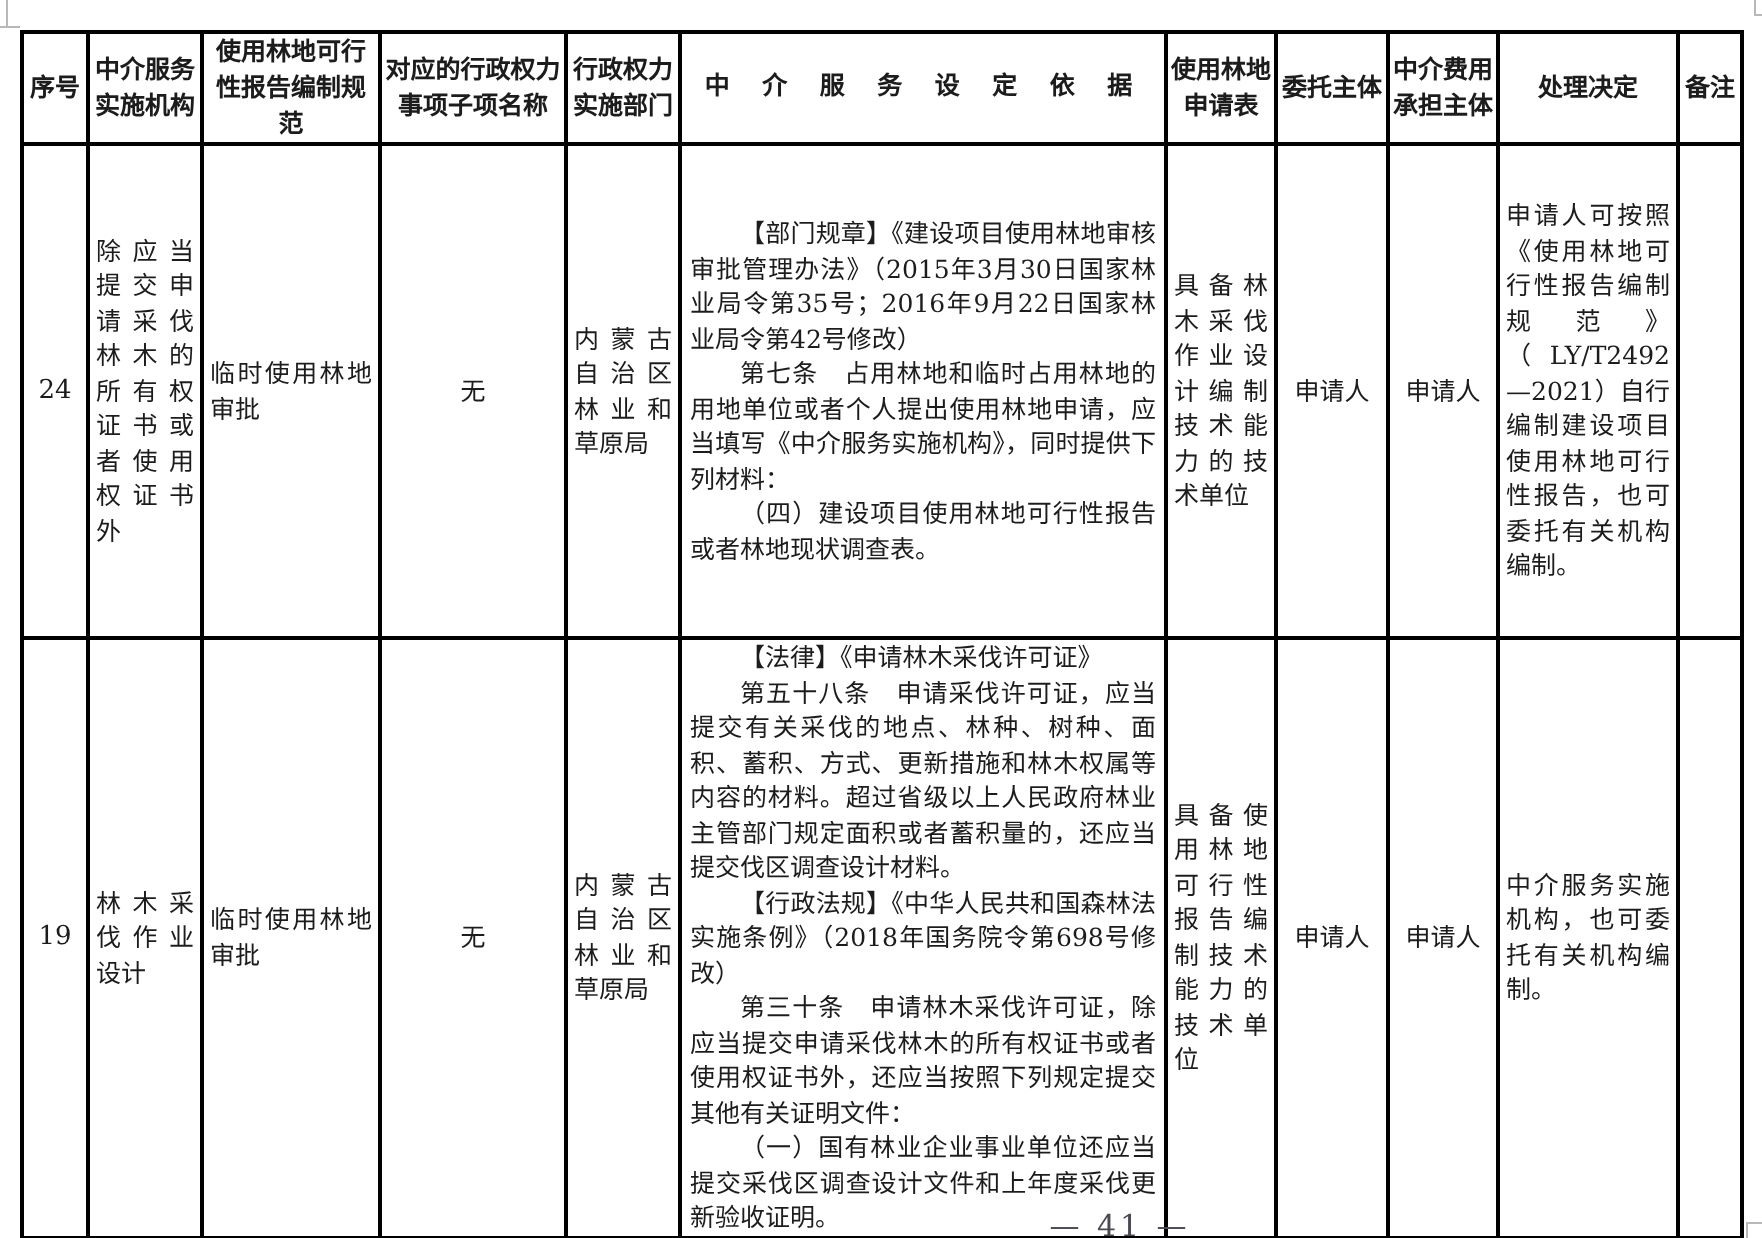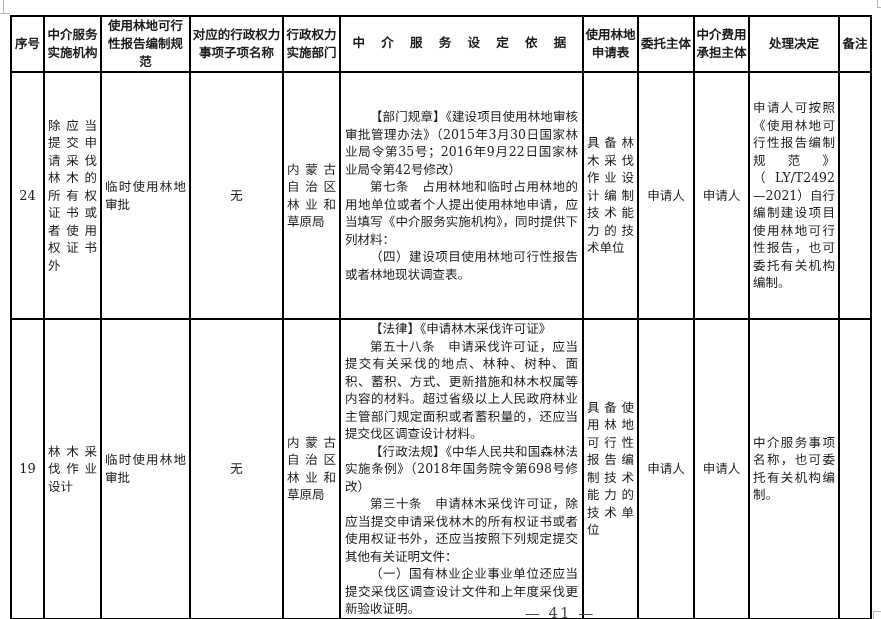--- a/index.html
+++ b/index.html
@@ -102,21 +102,21 @@
       <td class="basis">
         <p>【法律】《申请林木采伐许可证》</p>
         <p>第五十八条　申请采伐许可证，应当提交有关采伐的地点、林种、树种、面积、蓄积、方式、更新措施和林木权属等内容的材料。超过省级以上人民政府林业主管部门规定面积或者蓄积量的，还应当提交伐区调查设计材料。</p>
         <p>【行政法规】《中华人民共和国森林法实施条例》（2018年国务院令第698号修改）</p>
         <p>第三十条　申请林木采伐许可证，除应当提交申请采伐林木的所有权证书或者使用权证书外，还应当按照下列规定提交其他有关证明文件：</p>
         <p>（一）国有林业企业事业单位还应当提交采伐区调查设计文件和上年度采伐更新验收证明。</p>
       </td>
       <td class="jt">具备使用林地可行性报告编制技术能力的技术单位</td>
       <td class="center">申请人</td>
       <td class="center">申请人</td>
-      <td class="jt">中介服务事项名称，也可委托有关机构编制。</td>
+      <td class="jt">中介服务实施机构，也可委托有关机构编制。</td>
       <td class="center"></td>
     </tr>
   </tbody>
 </table>
 
 <div class="pagenum">— 41 —</div>
 
 <div class="edge e-tl-v"></div>
 <div class="edge e-tl-h"></div>
 <div class="edge e-tr-v"></div>

